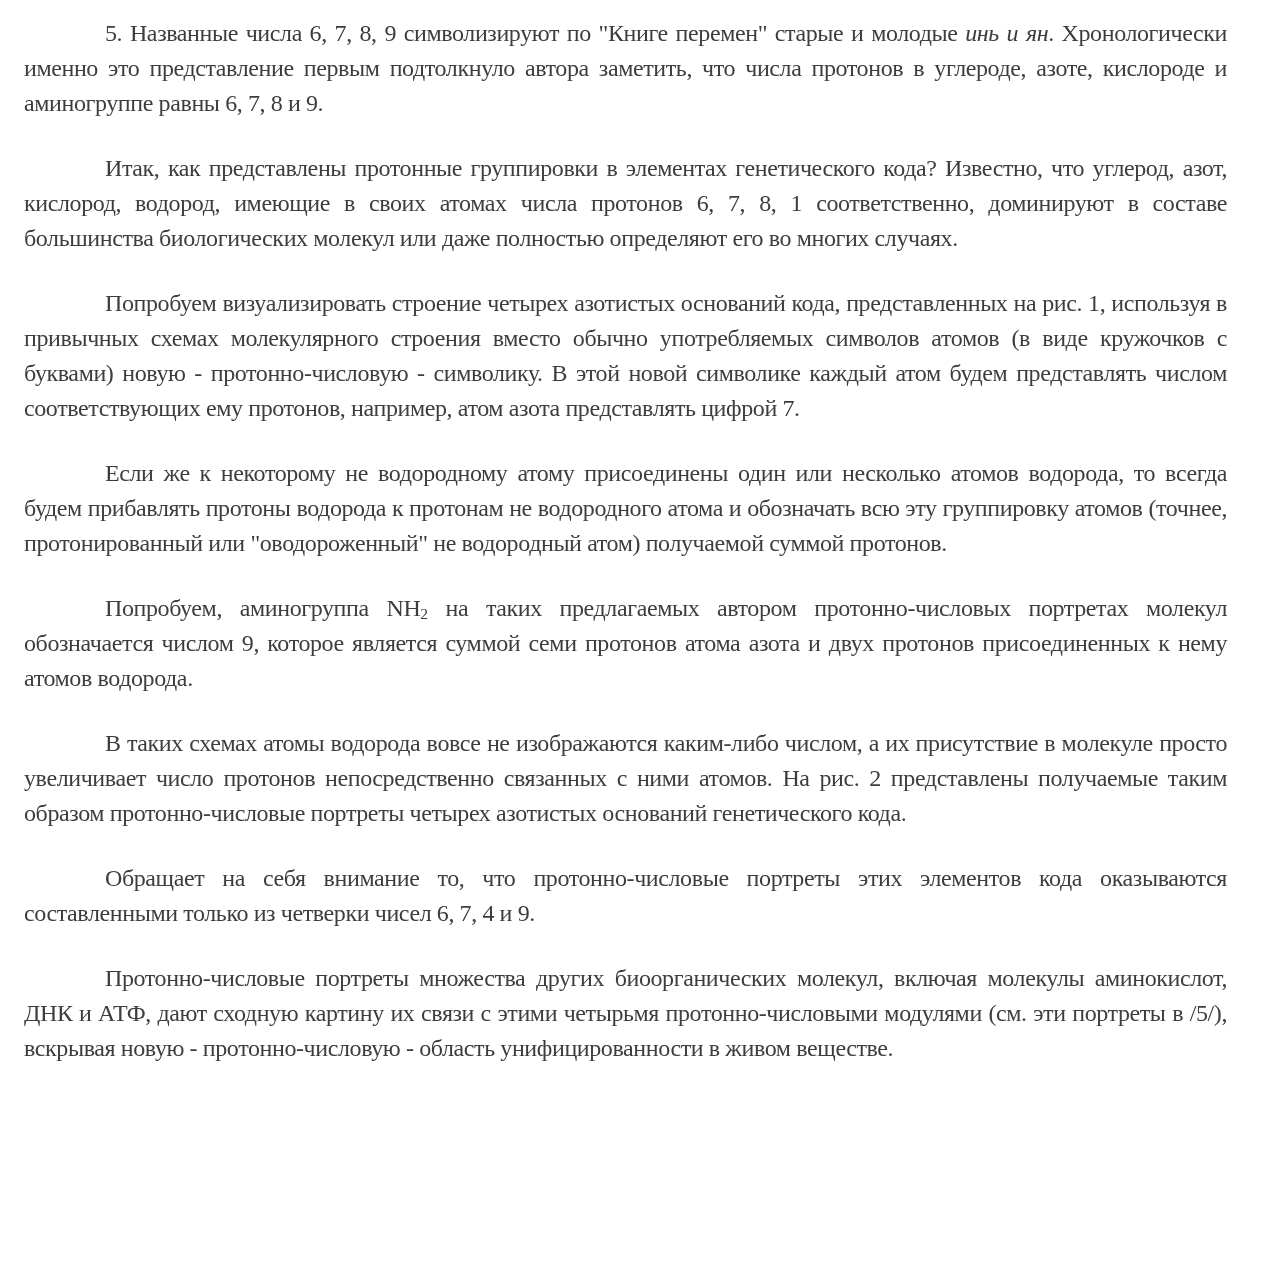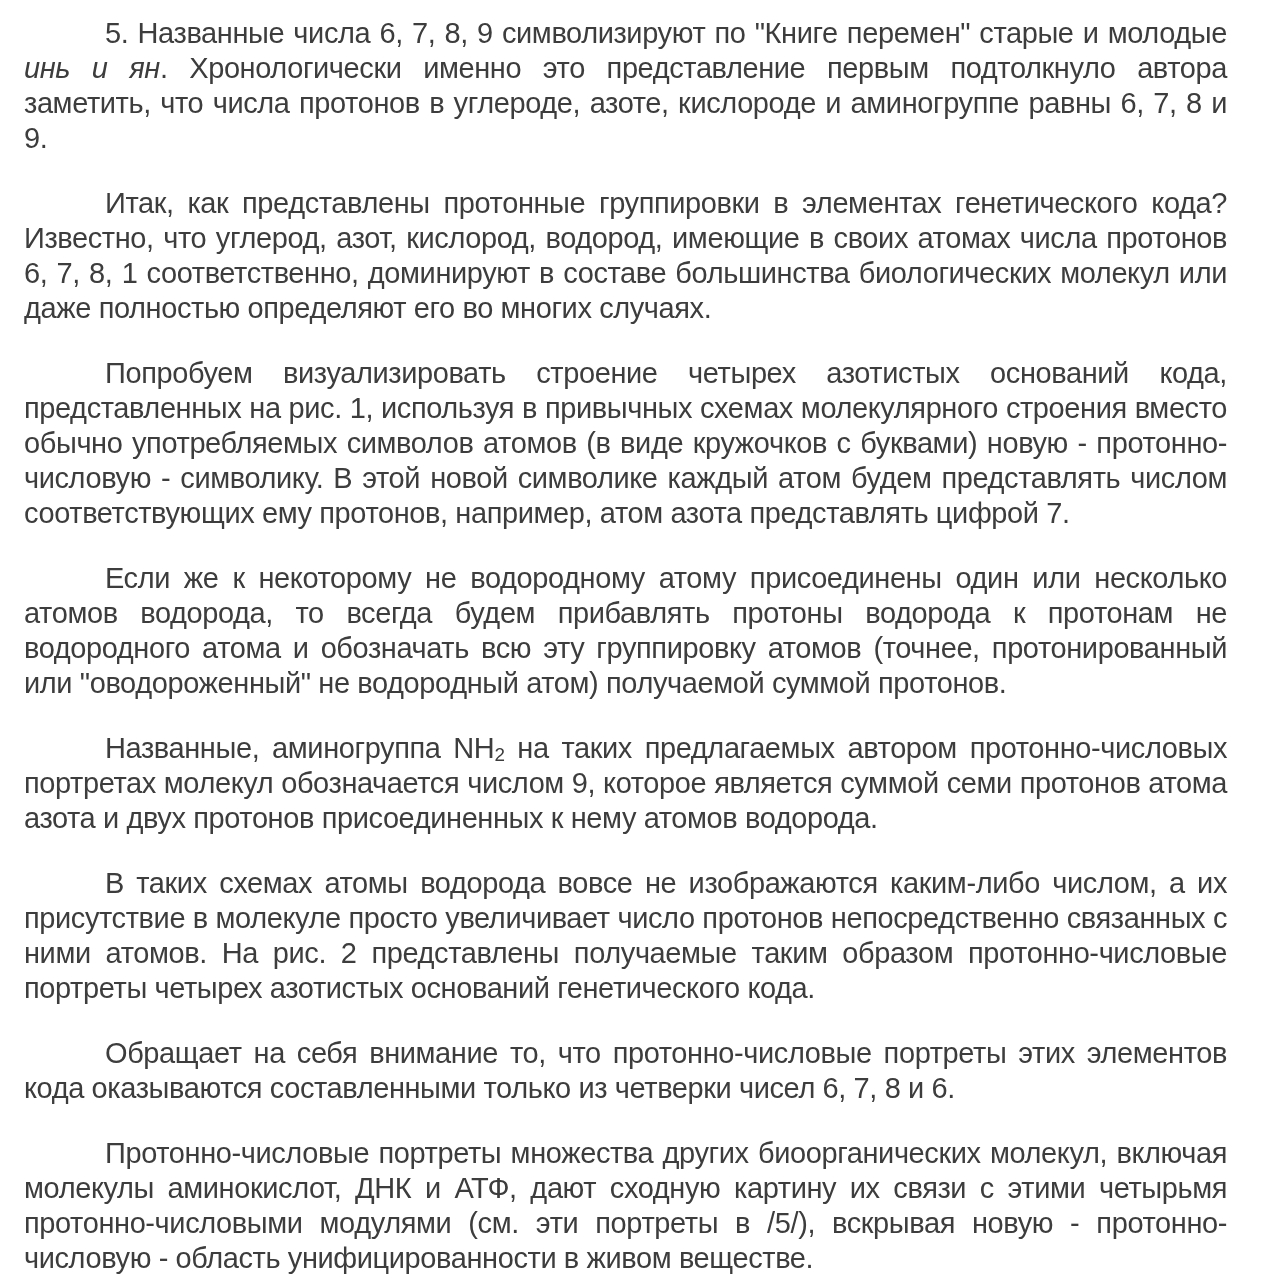--- a/index.html
+++ b/index.html
@@ -15,22 +15,22 @@
   .page {
     width: 1264px;
     min-height: 1280px;
     background: var(--bg-color);
     padding: 16px 37px 20px 24px;
   }
   .doc-body {
     width: 100%;
   }
   .para {
-    font-family: Liberation Sans, sans-serif;
-    font-size: 29px;
+    font-family: Liberation Serif, serif;
+    font-size: 24px;
     line-height: 35px;
     letter-spacing: -0.4px;
     color: var(--text-color);
     text-align: justify;
     text-indent: 81px;
     margin: 0 0 30px 0;
   }
   .para:last-child { margin-bottom: 0; }
   .para em {
     font-style: italic;
@@ -45,18 +45,18 @@
 </style>
 </head>
 <body>
 
 <div class="page">
   <div class="doc-body">
       <p class="para"><span>5. Названные числа 6, 7, 8, 9 символизируют по "Книге перемен" старые и молодые </span><em>инь и ян</em><span>. Хронологически именно это представление первым подтолкнуло автора заметить, что числа протонов в углероде, азоте, кислороде и аминогруппе равны 6, 7, 8 и 9.</span></p>
       <p class="para"><span>Итак, как представлены протонные группировки в элементах генетического кода? Известно, что углерод, азот, кислород, водород, имеющие в своих атомах числа протонов 6, 7, 8, 1 соответственно, доминируют в составе большинства биологических молекул или даже полностью определяют его во многих случаях.</span></p>
       <p class="para"><span>Попробуем визуализировать строение четырех азотистых оснований кода, представленных на рис. 1, используя в привычных схемах молекулярного строения вместо обычно употребляемых символов атомов (в виде кружочков с буквами) новую - протонно-числовую - символику. В этой новой символике каждый атом будем представлять числом соответствующих ему протонов, например, атом азота представлять цифрой 7.</span></p>
       <p class="para"><span>Если же к некоторому не водородному атому присоединены один или несколько атомов водорода, то всегда будем прибавлять протоны водорода к протонам не водородного атома и обозначать всю эту группировку атомов (точнее, протонированный или "оводороженный" не водородный атом) получаемой суммой протонов.</span></p>
-      <p class="para"><span>Названные, аминогруппа NH</span><sub>2</sub><span> на таких предлагаемых автором протонно-числовых портретах молекул обозначается числом 9, которое является суммой семи протонов атома азота и двух протонов присоединенных к нему атомов водорода.</span></p>
+      <p class="para"><span>Попробуем, аминогруппа NH</span><sub>2</sub><span> на таких предлагаемых автором протонно-числовых портретах молекул обозначается числом 9, которое является суммой семи протонов атома азота и двух протонов присоединенных к нему атомов водорода.</span></p>
       <p class="para"><span>В таких схемах атомы водорода вовсе не изображаются каким-либо числом, а их присутствие в молекуле просто увеличивает число протонов непосредственно связанных с ними атомов. На рис. 2 представлены получаемые таким образом протонно-числовые портреты четырех азотистых оснований генетического кода.</span></p>
-      <p class="para"><span>Обращает на себя внимание то, что протонно-числовые портреты этих элементов кода оказываются составленными только из четверки чисел 6, 7, 8 и 6.</span></p>
+      <p class="para"><span>Обращает на себя внимание то, что протонно-числовые портреты этих элементов кода оказываются составленными только из четверки чисел 6, 7, 4 и 9.</span></p>
       <p class="para"><span>Протонно-числовые портреты множества других биоорганических молекул, включая молекулы аминокислот, ДНК и АТФ, дают сходную картину их связи с этими четырьмя протонно-числовыми модулями (см. эти портреты в /5/), вскрывая новую - протонно-числовую - область унифицированности в живом веществе.</span></p>
     </div>
 </div>
 
 </body></html>

